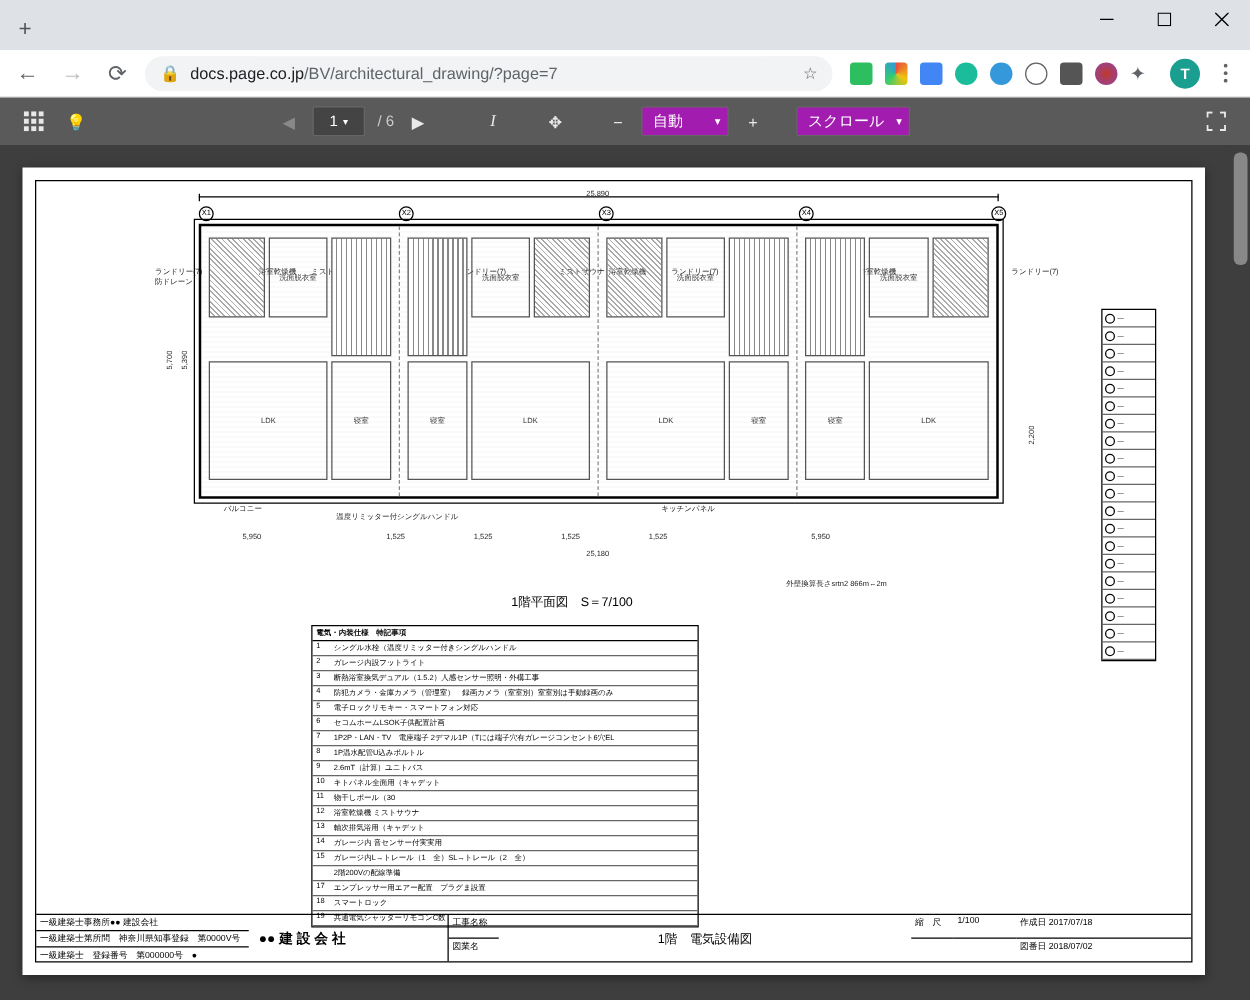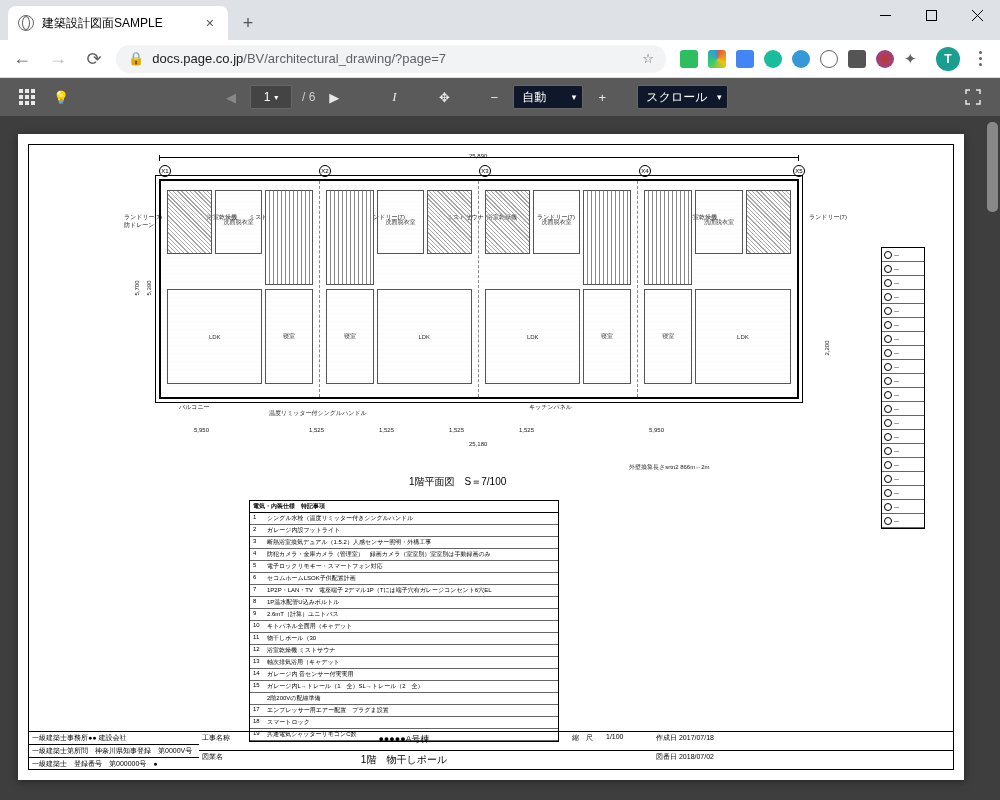--- a/index.html
+++ b/index.html
@@ -31,21 +31,21 @@
 .menu3 span { width: 3px; height: 3px; background: #5f6368; border-radius: 50%; }
 
 
 .viewer-bar { height: 38px; background: #5a5a5a; display: flex; align-items: center; padding: 0 12px; color: #e8e8e8; font-size: 13px; }
 .vb-group { display: flex; align-items: center; gap: 4px; }
 .vb-btn { width: 30px; height: 30px; display: flex; align-items: center; justify-content: center; color: #e8e8e8; cursor: pointer; }
 .vb-btn.disabled { color: #888; }
 .vb-sep { flex: 1; }
 .page-input { width: 42px; height: 24px; background: #444; border: 1px solid #666; color: #fff; text-align: center; border-radius: 2px; display: flex; align-items: center; justify-content: center; font-size: 12px; }
 .page-total { margin-left: 6px; color: #ccc; font-size: 12px; }
-.zoom-select, .scroll-select { height: 24px; background: #0f172a; border: 1px solid #666; color: #fff; padding: 0 20px 0 8px; border-radius: 2px; display: flex; align-items: center; font-size: 12px; position: relative; min-width: 70px; }
+.zoom-select, .scroll-select { height: 24px; background: #a21caf; border: 1px solid #666; color: #fff; padding: 0 20px 0 8px; border-radius: 2px; display: flex; align-items: center; font-size: 12px; position: relative; min-width: 70px; }
 .zoom-select::after, .scroll-select::after { content: "▾"; position: absolute; right: 6px; font-size: 9px; }
 .scroll-select { min-width: 90px; }
 
 
 .canvas { height: 684px; background: #3e3e3e; position: relative; overflow: hidden; }
 .scrollbar { position: absolute; right: 0; top: 0; bottom: 0; width: 15px; background: #3e3e3e; }
 .scrollthumb { position: absolute; right: 2px; top: 6px; width: 11px; height: 90px; background: #888; border-radius: 5px; }
 .page { position: absolute; left: 18px; top: 18px; width: 946px; height: 646px; background: #fff; box-shadow: 0 2px 8px rgba(0,0,0,0.4); }
 .page-inner { position: absolute; inset: 10px; border: 1px solid #000; }
 
@@ -87,25 +87,20 @@
 .tb-stack > div:last-child { border-bottom: none; }
 .tb-company { font-size: 11px; font-weight: bold; display: flex; align-items: center; padding: 0 8px; }
 .tb-drawing { font-size: 10px; display: flex; align-items: center; justify-content: center; }
 
 .ext-note { position: absolute; font-size: 6px; color: #222; }
 </style>
 </head>
 <body>
 
 <div class="titlebar">
-  <div class="tab">
-    <span class="globe"></span>
-    <span>建築設計図面SAMPLE</span>
-    <span class="close">×</span>
-  </div>
   <div class="newtab">+</div>
   <div class="winbtns">
     <div class="winbtn">
         <svg viewBox="0 0 11 11">
           <line x1="0" y1="5.5" x2="11" y2="5.5" stroke="#000"></line>
         </svg>
       </div>
     <div class="winbtn">
         <svg viewBox="0 0 11 11">
           <rect x="0.5" y="0.5" width="10" height="10" fill="none" stroke="#000"></rect>
@@ -446,27 +441,27 @@
             </div>
           </div>
       </div>
 
       <div class="titleblock">
         <div class="tb-stack" style="width:170px">
           <div>一級建築士事務所●● 建設会社</div>
           <div>一級建築士第所問　神奈川県知事登録　第0000V号</div>
           <div>一級建築士　登録番号　第000000号　●</div>
         </div>
+        <div class="tb-cell tb-company" style="width:160px">●● 建 設 会 社</div>
         <div class="tb-stack" style="width:40px">
           <div>工事名称</div>
           <div>図業名</div>
         </div>
         <div class="tb-stack" style="width:330px">
-          <div style="text-align:center;font-size:9px">●●●●●A号棟</div>
-          <div class="tb-drawing">1階　物干しポール</div>
+          <div class="tb-drawing">1階　電気設備図</div>
         </div>
         <div class="tb-stack" style="width:34px">
           <div>縮　尺</div>
           <div></div>
         </div>
         <div class="tb-stack" style="width:50px">
           <div>1/100</div>
           <div></div>
         </div>
         <div class="tb-stack" style="flex:1">

